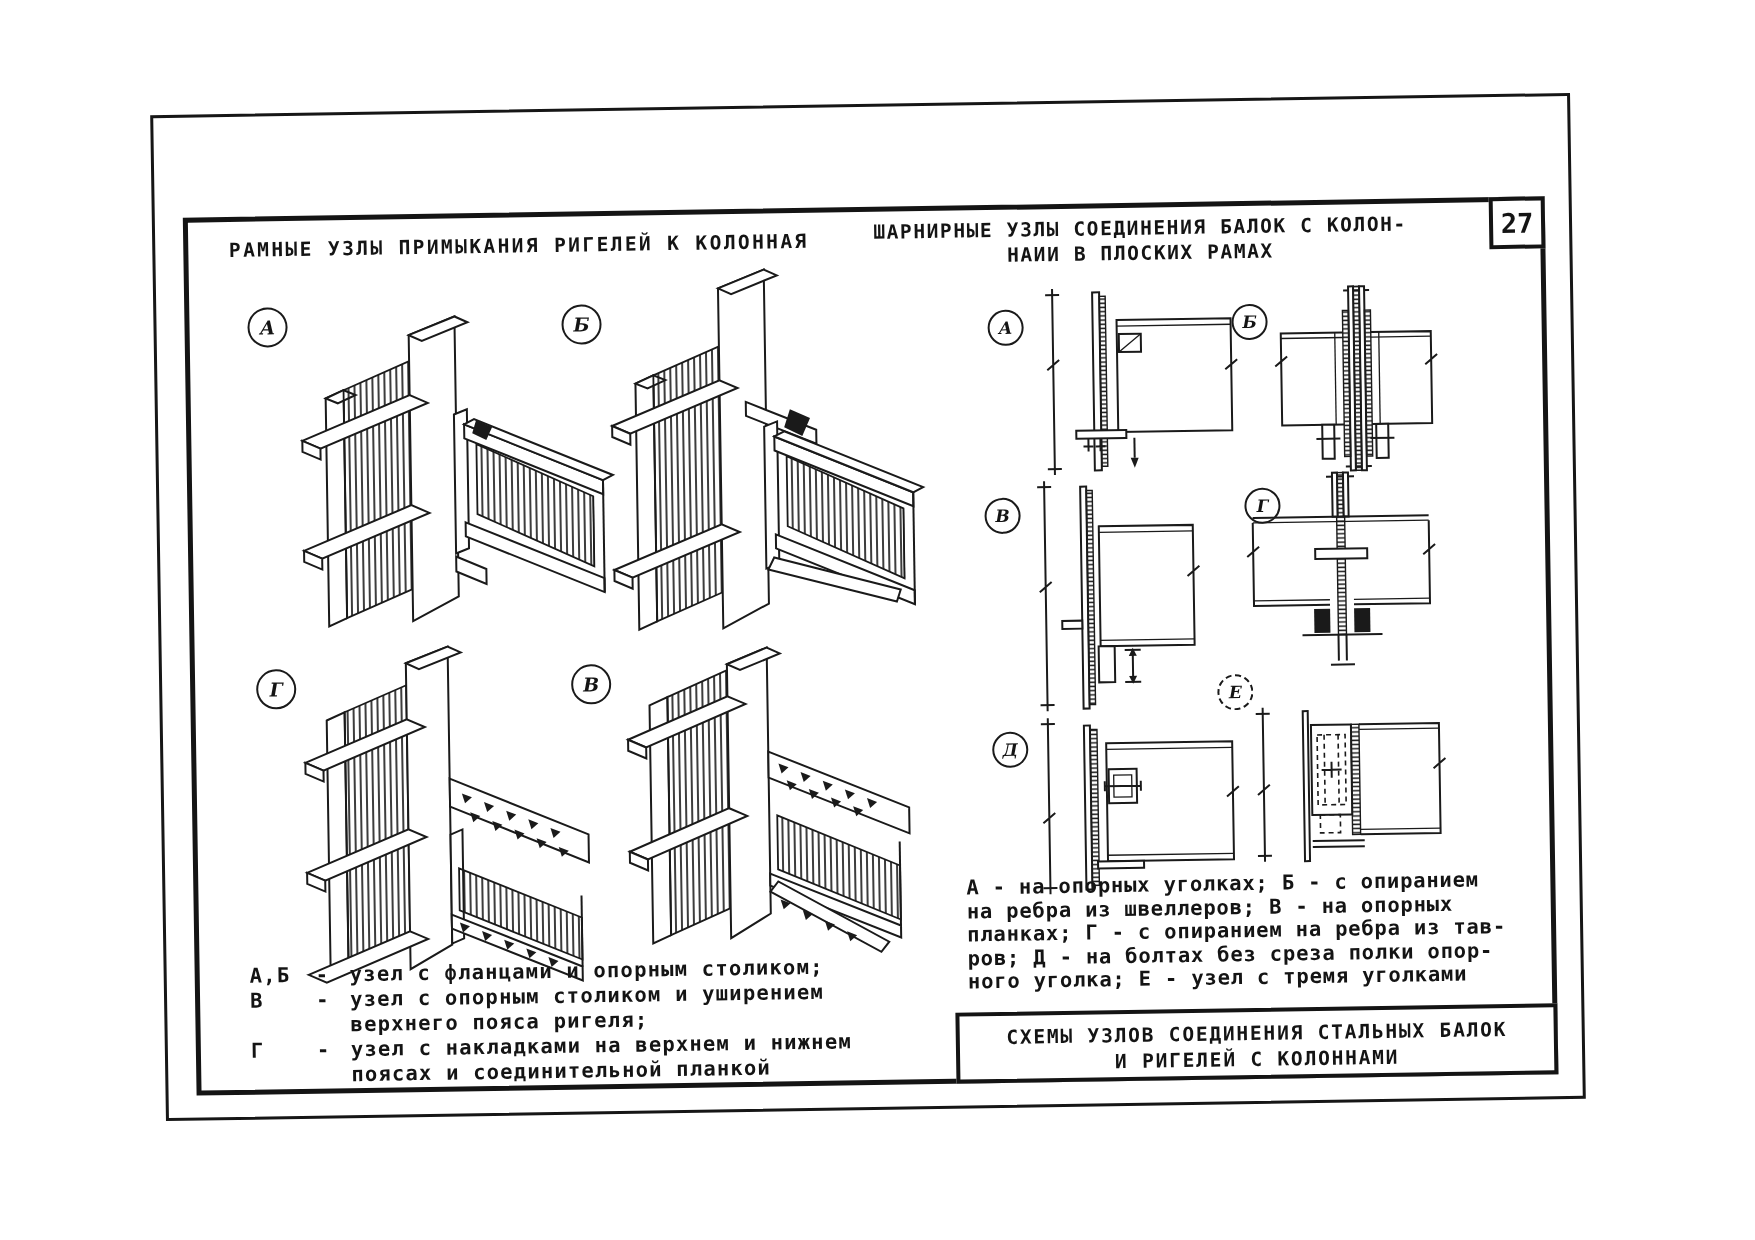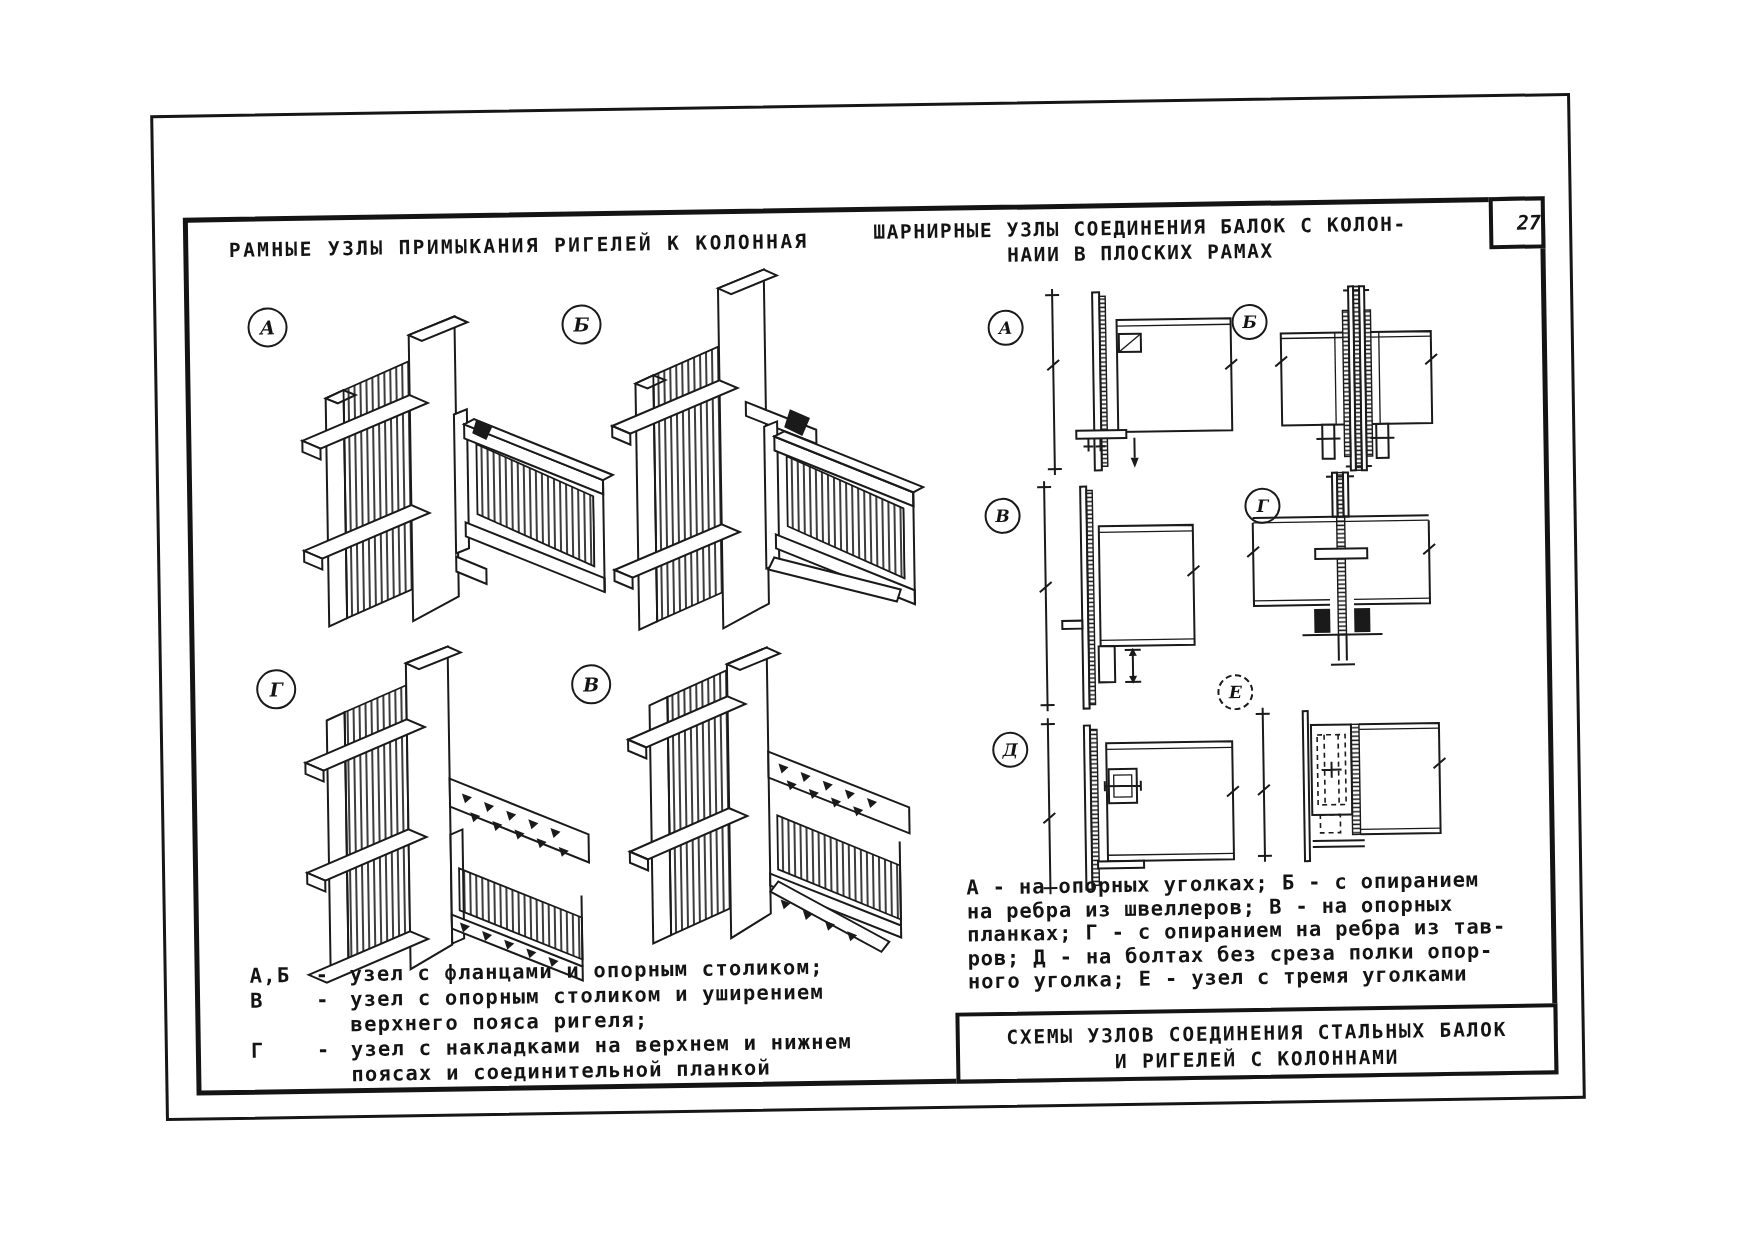--- a/index.html
+++ b/index.html
@@ -14,22 +14,22 @@
            border:5px solid #141414; }
 
   .abs { position:absolute; }
 
   .panel-title { font-weight:bold; font-size:19.5px; letter-spacing:2.4px;
                  text-align:center; line-height:25px; white-space:nowrap; }
   .panel-title.rt { white-space:normal; letter-spacing:1.6px; }
 
   .pagenum-box { position:absolute; top:-5px; right:-5px; width:56px; height:52px;
                  border:4px solid #141414; display:flex; align-items:center;
-                 justify-content:flex-end; font-size:20px; font-weight:bold;
-                 background:#fff;font-style:italic; }
+                 justify-content:center; font-size:27px; font-weight:bold;
+                 background:#fff; }
 
   .fig-circle { position:absolute; width:40px; height:40px; border:2.6px solid #1a1a1a;
                 border-radius:50%; display:flex; align-items:center; justify-content:center;
                 font-family:"DejaVu Serif", serif; font-style:italic; font-weight:bold;
                 font-size:19px; background:#fff; }
   .fig-circle.small { width:36px; height:36px; font-size:17px; }
   .fig-circle.dashed { border-style:dashed; }
 
   .legend-left { position:absolute; font-weight:bold; font-size:20.5px;
                  line-height:25px; letter-spacing:1.2px; }

